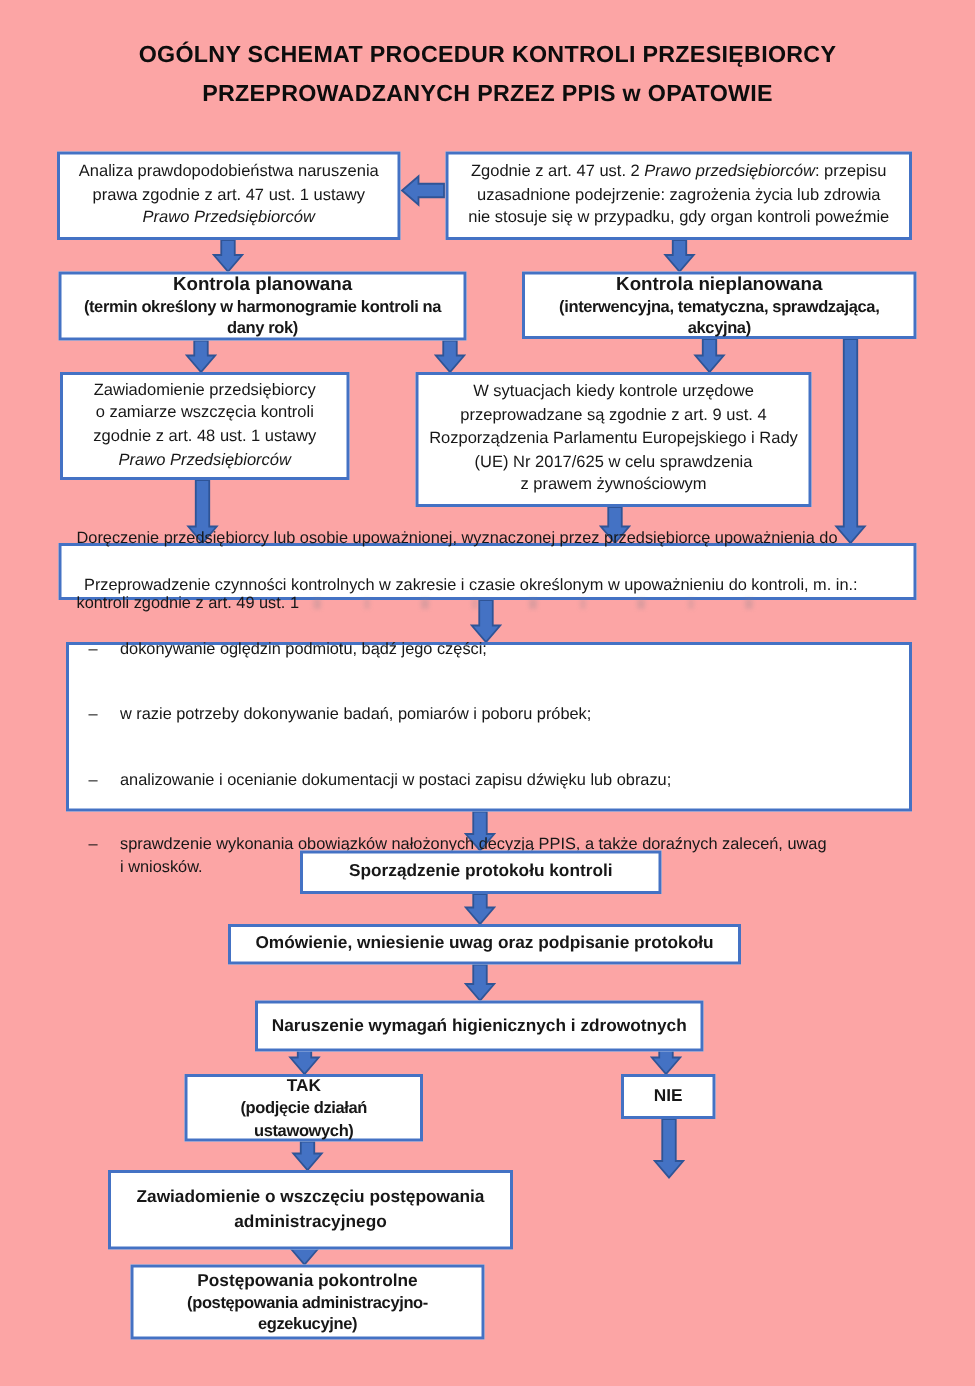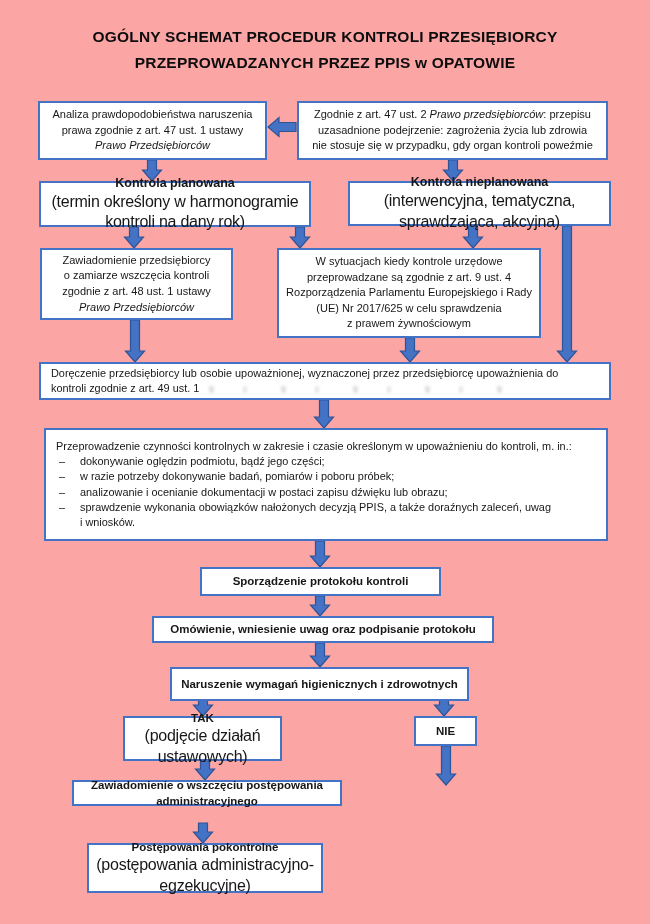--- a/index.html
+++ b/index.html
@@ -23,24 +23,24 @@
     color: #0d0d0d; letter-spacing: 0.2px;
   }
 
   .box {
     position: absolute; background: #fff;
     border: 2px solid var(--accent);
     display: flex; flex-direction: column; justify-content: center;
     text-align: center; font-size: 11px; line-height: 1.42;
     padding: 2px 4px;
   }
-  .left-align { text-align: left; align-items: flex-start; }
+  .left-align { text-align: left; align-items: flex-start; gap: 28px; }
   .it { font-style: italic; }
   .box-title { font-weight: 700; font-size: 12.5px; line-height: 1.35; }
-  .narrow { font-size: 16px; letter-spacing: -0.25px; line-height: 1.3; }
+  .narrow { font-size: 11px; letter-spacing: -0.25px; line-height: 1.3; font-weight: bold; }
   .small-bold { font-weight: 700; font-size: 11.5px; }
 
   .wide-text { font-size: 10.9px; line-height: 1.4; padding: 2px 10px; }
   .nowrap { white-space: nowrap; }
 
   .ditem { display: flex; align-items: flex-start; }
   .ditem .dash { width: 24px; flex: none; padding-left: 3px; }
   .ditem .itxt { flex: 1; white-space: pre-line; }
 
   .faded-smudge {
@@ -162,21 +162,21 @@
 
   <div class="box" style="left:123px; top:716px; width:159px; height:45px;">
     <div class="small-bold">TAK</div>
     <div class="narrow">(podjęcie działań ustawowych)</div>
   </div>
 
   <div class="box small-bold" style="left:414px; top:716px; width:63px; height:30px;">
     <div>NIE</div>
   </div>
 
-  <div class="box small-bold" style="left:72px; top:780px; width:270px; height:26px;align-items:center;">
+  <div class="box small-bold" style="left:72px; top:780px; width:270px; height:53px;align-items:center;">
     <div>Zawiadomienie o wszczęciu postępowania</div>
     <div>administracyjnego</div>
   </div>
 
 
   <div class="box" style="left:87px; top:843px; width:236px; height:50px;align-items:center;">
     <div class="small-bold">Postępowania pokontrolne</div>
     <div class="narrow">(postępowania administracyjno-egzekucyjne)</div>
   </div>
 

